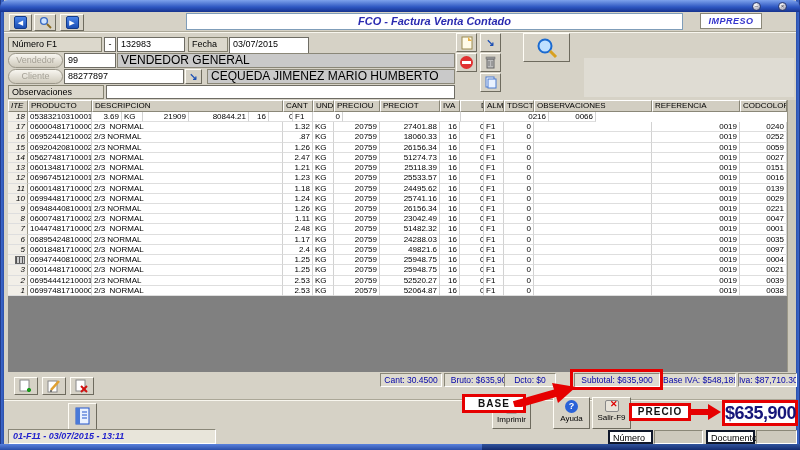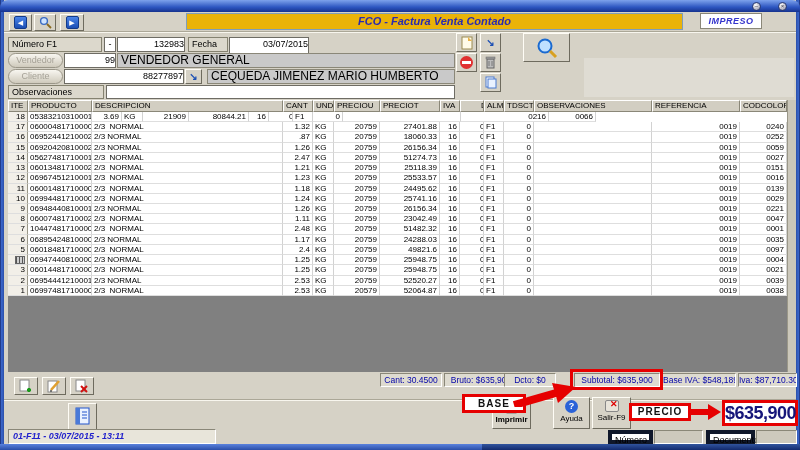--- a/index.html
+++ b/index.html
@@ -14,48 +14,48 @@
     background:linear-gradient(#7da2ec,#2c55c0 60%,#17338e);}
   .winbtn{top:2px;width:9px;height:9px;border-radius:50%;background:radial-gradient(circle at 35% 30%,#fdfdfd,#b9b9c6 60%,#6f7488);
     border:1px solid #2a3a72;font-size:6px;line-height:7px;text-align:center;color:#334;}
   .bottombar-l{left:0;top:444px;width:482px;height:6px;background:linear-gradient(#5a82dd,#2a4ea8);}
   .bottombar-r{left:482px;top:444px;width:318px;height:6px;background:linear-gradient(#31549e,#122a6e);}
   
   .tbtn{top:14px;height:17px;background:#d6d2c6;border:1px solid;border-color:#fffdf6 #6e6b5e #6e6b5e #fffdf6;
     display:flex;align-items:center;justify-content:center;}
   .bluebox{width:13px;height:13px;background:linear-gradient(#4a84e8,#1c4fb4);border:1px solid #123a8a;border-radius:2px;
     color:#fff;font-size:7px;line-height:11px;text-align:center;}
-  .titlefield{left:186px;top:13px;width:497px;height:17px;background:#eab308;border:1px solid #7f9db9;
+  .titlefield{left:186px;top:13px;width:497px;height:17px;background:#ffffff;border:1px solid #7f9db9;
     font-size:11px;font-weight:bold;font-style:italic;color:#2a2ab0;text-align:center;line-height:15px;}
   .impreso{left:700px;top:13px;width:62px;height:16px;background:#fff;border:1px solid #8a8778;
     font-size:9px;font-weight:bold;font-style:italic;color:#3535cc;text-align:center;line-height:14px;letter-spacing:.5px;}
   .groove{height:2px;border-top:1px solid #aba797;border-bottom:1px solid #f8f6ee;}
   
   .lbl{background:#dcd8cc;border:1px solid #858270;font-size:9px;line-height:12px;padding-left:3px;white-space:nowrap;overflow:hidden;}
-  .inp{background:#fff;border:1px solid #6e6c64;font-size:9px;line-height:12px;padding-left:3px;white-space:nowrap;overflow:hidden;text-align:right;}
+  .inp{background:#fff;border:1px solid #6e6c64;font-size:9px;line-height:12px;padding-left:3px;white-space:nowrap;overflow:hidden;}
   .grayfield{background:#c9c9c9;border:1px solid #8a8778;font-size:12px;line-height:12px;padding-left:3px;white-space:nowrap;overflow:hidden;}
   .rbtn{border-radius:8px;background:linear-gradient(#f8f6f0,#cfcabc);border:1px solid #9a9688;
     color:#a5a196;font-size:9px;text-align:center;line-height:13px;}
   .sq{background:#d6d2c6;border:1px solid;border-color:#fffdf6 #6e6b5e #6e6b5e #fffdf6;
     display:flex;align-items:center;justify-content:center;}
   .arrowglyph{color:#1c4fb4;font-weight:bold;font-size:10px;line-height:10px;}
   .nosym{width:13px;height:13px;border-radius:50%;background:#e03030;position:relative;}
   .nosym:after{content:"";position:absolute;left:2px;top:5px;width:9px;height:3px;background:#fff;}
   .sidepanel{left:584px;top:58px;width:210px;height:39px;background:#dfdcd3;}
   
   .grid{left:8px;top:100px;width:779px;height:272px;background:#808080;}
   .ghead{display:flex;height:12px;}
   .hc{flex:none;height:12px;background:#d2cec2;border:1px solid;border-color:#fff #8a8778 #8a8778 #fff;
     font-size:8px;line-height:10px;padding-left:2px;white-space:pre;overflow:hidden;}
   .gbody{background:#fff;height:184px;overflow:hidden;}
   .grow{display:flex;height:10.22px;}
   .bc{flex:none;height:10.22px;border-right:1px solid #d2d2d2;border-bottom:1px solid #dedede;
     font-size:8px;line-height:9.5px;padding:0 2px;white-space:pre;overflow:hidden;}
   .bc[data-c="0"]{background:#f2efe8;border-right:1px solid #9a9788;}
-  [data-c="0"]{width:20px;text-align:right;}
+  [data-c="0"]{width:20px;text-align:right;font-style:italic;}
   [data-c="1"]{width:64px;}
   [data-c="2"]{width:191px;}
   [data-c="3"]{width:30px;text-align:right;}
   [data-c="4"]{width:21px;}
   [data-c="5"]{width:46px;text-align:right;}
   [data-c="6"]{width:60px;text-align:right;}
   [data-c="7"]{width:20px;text-align:right;}
   [data-c="8"]{width:24px;text-align:right;padding-left:20px;}
   [data-c="9"]{width:20px;}
   [data-c="10"]{width:30px;text-align:right;}
@@ -70,21 +70,21 @@
   .tot{top:373px;height:14px;background:#dedbd0;border:1px solid;border-color:#8a8778 #fff #fff #8a8778;
     color:#0404a8;font-size:8.5px;line-height:12px;text-align:center;white-space:nowrap;overflow:hidden;}
   
   .smbtn{top:377px;width:24px;height:18px;background:#d6d2c6;border:1px solid;border-color:#fffdf6 #6e6b5e #6e6b5e #fffdf6;
     display:flex;align-items:center;justify-content:center;}
   .bigbtn{top:397px;height:32px;background:#d6d2c6;border:1px solid;border-color:#fffdf6 #6e6b5e #6e6b5e #fffdf6;
     display:flex;flex-direction:column;align-items:center;justify-content:flex-start;padding-top:2px;font-size:8px;}
   .bigbtn .cap{margin-top:1px;}
   .statusbar{left:8px;top:429px;width:208px;height:15px;background:#e8e5da;border:1px solid;border-color:#8a8778 #fff #fff #8a8778;
     color:#2222cc;font-size:9px;font-style:italic;font-weight:bold;line-height:13px;padding-left:4px;white-space:nowrap;}
-  .graylbl{background:#fff;border:4px solid #0f172a;font-size:9px;line-height:12px;padding-left:3px;}
+  .graylbl{background:#fff;border:2px solid #0f172a;font-size:9px;line-height:12px;padding-left:3px;}
   .grayinp{background:#cdc9bd;border:1px solid;border-color:#8a8778 #fff #fff #8a8778;}
   
   .redbox{border:3px solid #e60000;}
   .annbox{background:#fff;border:3px solid #e60000;font-size:10px;font-weight:bold;text-align:center;color:#111;letter-spacing:1px;}
   .price{background:#fff;border:3px solid #e60000;color:#16167a;font-size:18px;font-weight:800;text-align:center;line-height:20px;letter-spacing:-0.5px;}
   .helpcirc{width:13px;height:13px;border-radius:50%;background:#2a62d8;color:#fff;font-size:9px;font-weight:bold;text-align:center;line-height:13px;}
   .exiticon{width:14px;height:12px;background:#e8e4da;border:1px solid #888;position:relative;border-radius:2px;}
   .exiticon:after{content:"✕";position:absolute;right:0px;top:-2px;color:#d00;font-size:9px;font-weight:bold;}
 </style>
 </head>
@@ -514,21 +514,21 @@
   <div class="abs sq" style="left:68px;top:403px;width:29px;height:27px;">
     <svg width="18" height="19">
       <rect x="2" y="1" width="13" height="16" fill="#eaf2ff" stroke="#2255cc"></rect>
       <rect x="2" y="1" width="4" height="16" fill="#4a7ad8"></rect>
       <line x1="8" y1="5" x2="13" y2="5" stroke="#2255cc"></line>
       <line x1="8" y1="8" x2="13" y2="8" stroke="#2255cc"></line>
       <line x1="8" y1="11" x2="13" y2="11" stroke="#2255cc"></line>
     </svg>
   </div>
 
-  <div class="abs bigbtn" style="left:492px;width:39px;font-weight:bold;">
+  <div class="abs bigbtn" style="left:492px;width:39px;">
     <svg width="17" height="14">
       <rect x="3" y="1" width="11" height="4" fill="#fff" stroke="#777"></rect>
       <rect x="1" y="5" width="15" height="6" fill="#c9c5b9" stroke="#666"></rect>
       <rect x="4" y="9" width="9" height="4" fill="#fff" stroke="#777"></rect>
     </svg>
     <span class="cap">Imprimir</span>
   </div>
   <div class="abs bigbtn" style="left:553px;width:37px;">
     <span class="helpcirc">?</span>
     <span class="cap">Ayuda</span>

